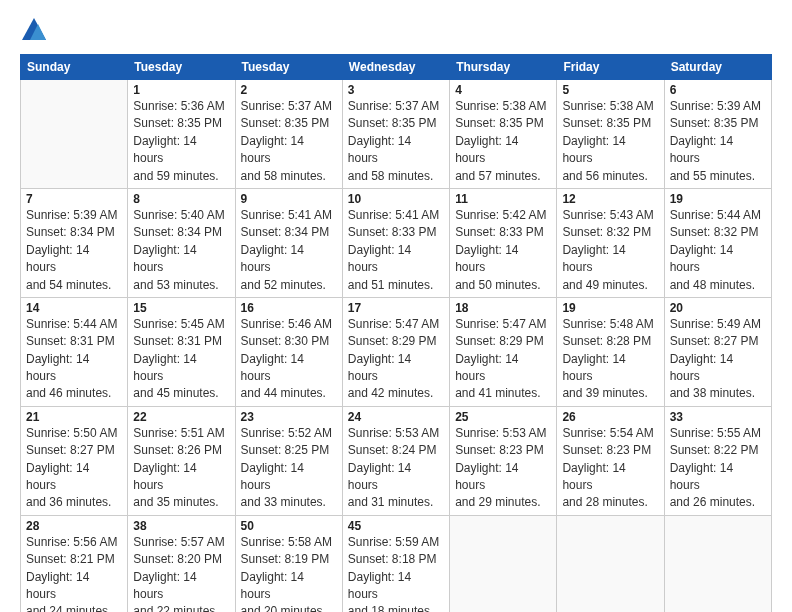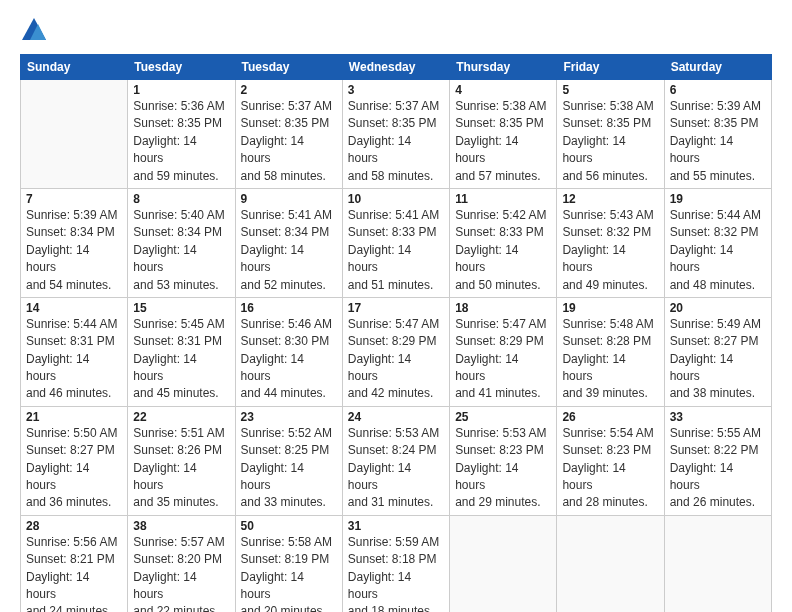--- a/index.html
+++ b/index.html
@@ -260,21 +260,21 @@
           </td>
           <td>
             <span class="day-num">38</span>
             <div class="day-info">Sunrise: 5:57 AM<br>Sunset: 8:20 PM<br>Daylight: 14 hours<br>and 22 minutes.</div>
           </td>
           <td>
             <span class="day-num">50</span>
             <div class="day-info">Sunrise: 5:58 AM<br>Sunset: 8:19 PM<br>Daylight: 14 hours<br>and 20 minutes.</div>
           </td>
           <td>
-            <span class="day-num">31</span>
+            <span class="day-num">45</span>
             <div class="day-info">Sunrise: 5:59 AM<br>Sunset: 8:18 PM<br>Daylight: 14 hours<br>and 18 minutes.</div>
           </td>
           <td class="empty"></td>
           <td class="empty"></td>
           <td class="empty"></td>
         </tr>
       </tbody>
   </table>
 </div>
 

